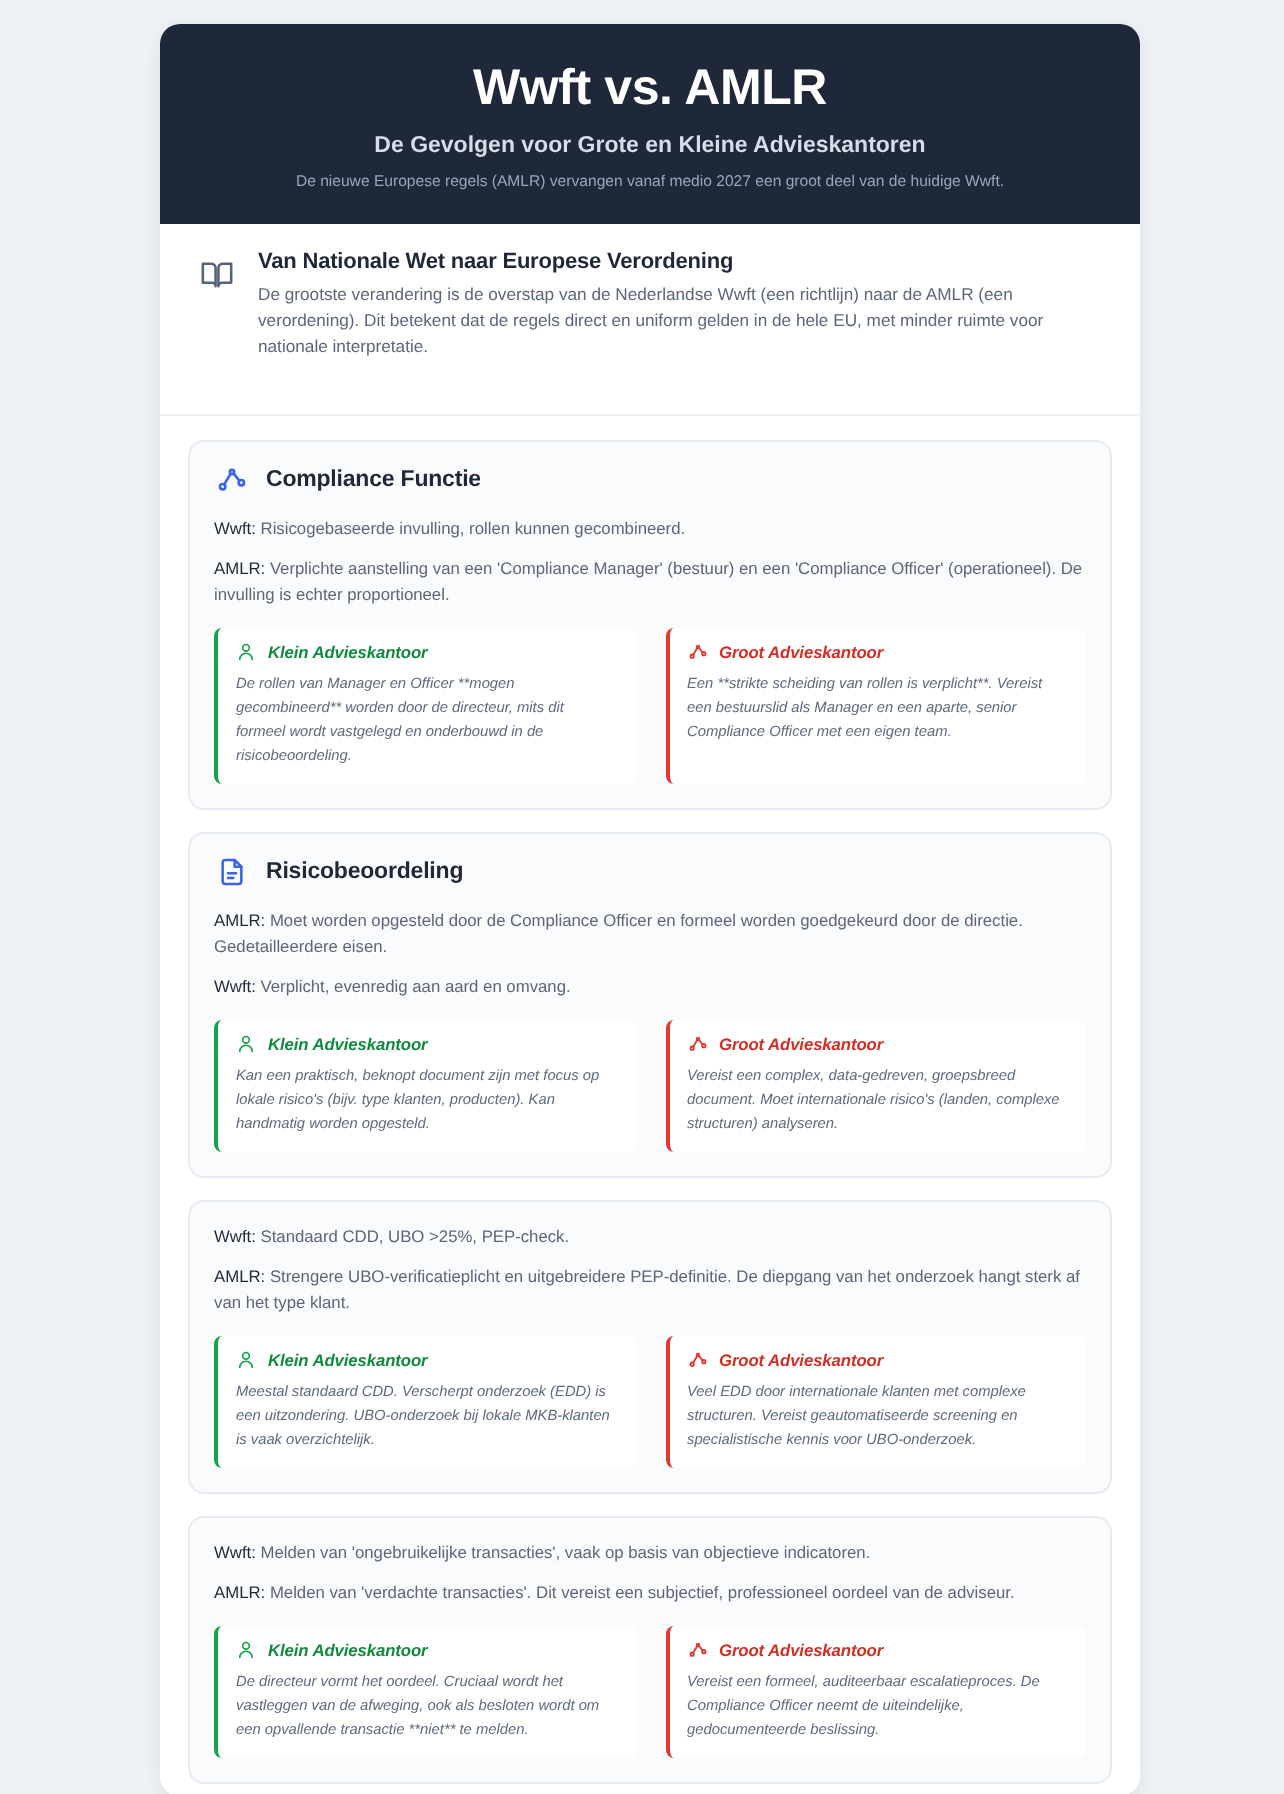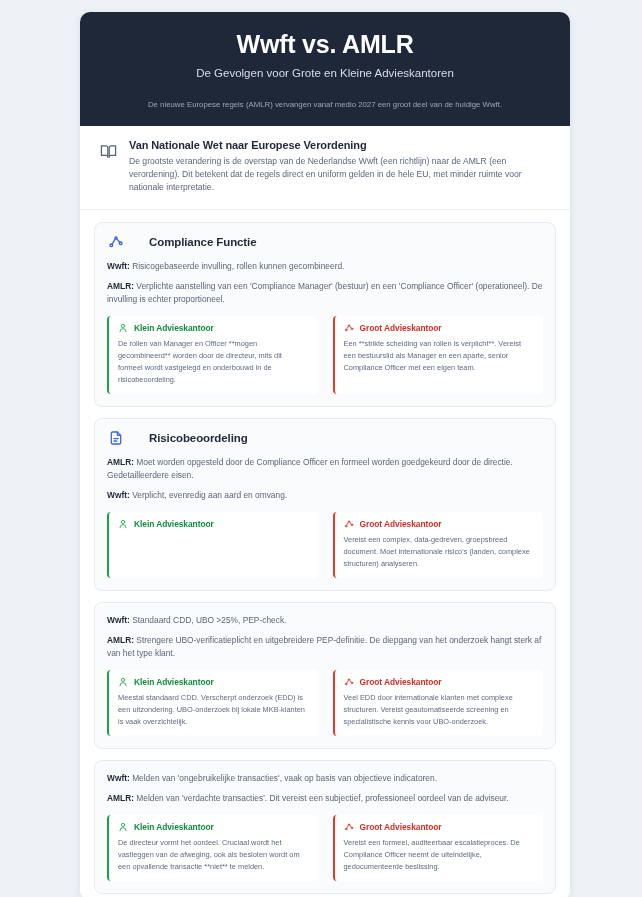--- a/index.html
+++ b/index.html
@@ -42,37 +42,37 @@
     color: #ffffff;
     font-size: 25px;
     font-weight: bold;
     letter-spacing: -0.2px;
     line-height: 1.15;
     margin: 0 0 8px 0;
   }
   .hero-sub {
     color: #d7dde8;
     font-size: 11.5px;
-    font-weight: normal;
-    margin: 0 0 19px 0;
+    font-weight: bold;
+    margin: 0 0 5px 0;
     line-height: 1.2;
   }
   .hero-note {
     color: #9aa6bb;
     font-size: 7.8px;
     line-height: 1.3;
     margin: 0;
   }
 
   
   .intro {
     display: flex;
     align-items: flex-start;
     gap: 12px;
-    padding: 13px 20px 14px 20px;
+    padding: 13px 20px 26px 20px;
     border-bottom: 1px solid #edf0f5;
     background: #ffffff;
   }
   .intro-icon {
     flex: 0 0 auto;
     margin-top: 4px;
     color: #55627a;
   }
   .intro-body { flex: 1 1 auto; }
   .intro-title {
@@ -99,21 +99,21 @@
   }
   .card {
     border: 1px solid #e7ebf1;
     border-radius: 8px;
     background: #fafbfd;
     padding: 11px 12px 12px 12px;
   }
   .card-head {
     display: flex;
     align-items: center;
-    gap: 25px;
+    gap: 9px;
     margin-bottom: 9px;
     text-align: right;
   }
   .card-icon {
     flex: 0 0 auto;
     color: #3b63e8;
     display: flex;
     align-items: center;
     justify-content: center;
     width: 17px;
@@ -126,28 +126,29 @@
     letter-spacing: -0.1px;
   }
   .law-row {
     font-size: 8.4px;
     color: #5b6679;
     line-height: 1.55;
     margin: 0 0 7px 0;
   }
   .law-row:last-of-type { margin-bottom: 10px; }
   .law-label {
-    font-weight: bold;
+    font-weight: normal;
     color: #1e2838;
   }
 
   
   .compare {
     display: flex;
     gap: 15px;
+    font-style: italic;
   }
   .panel {
     flex: 1 1 0;
     background: #ffffff;
     border-radius: 4px;
     padding: 7px 9px 8px 9px;
     box-sizing: border-box;
   }
   .panel.small { border-left: 2.5px solid #17a34a; }
   .panel.large { border-left: 2.5px solid #e0392e; }
@@ -279,20 +280,21 @@
           <div class="panel small">
             <div class="panel-head">
               <span class="panel-icon">
                 <svg width="10" height="10" viewBox="0 0 24 24" fill="none" stroke="currentColor" stroke-width="2" stroke-linecap="round" stroke-linejoin="round">
                   <circle cx="12" cy="7" r="4"></circle>
                   <path d="M4.5 21a7.5 7.5 0 0 1 15 0"></path>
                 </svg>
               </span>
               <span class="panel-title">Klein Advieskantoor</span>
             </div>
+            <p class="panel-text">Kan een praktisch, beknopt document zijn met focus op lokale risico's (bijv. type klanten, producten). Kan handmatig worden opgesteld.</p>
           </div>
           <div class="panel large">
             <div class="panel-head">
               <span class="panel-icon">
                 <svg width="10" height="10" viewBox="0 0 24 24" fill="none" stroke="currentColor" stroke-width="2.2" stroke-linecap="round" stroke-linejoin="round">
                   <circle cx="5" cy="17" r="2"></circle>
                   <circle cx="19" cy="14" r="2"></circle>
                   <circle cx="12" cy="6" r="1.6"></circle>
                   <path d="M6.2 15.3 10.9 7.4"></path>
                   <path d="M13.3 7.2 17.4 12.4"></path>

